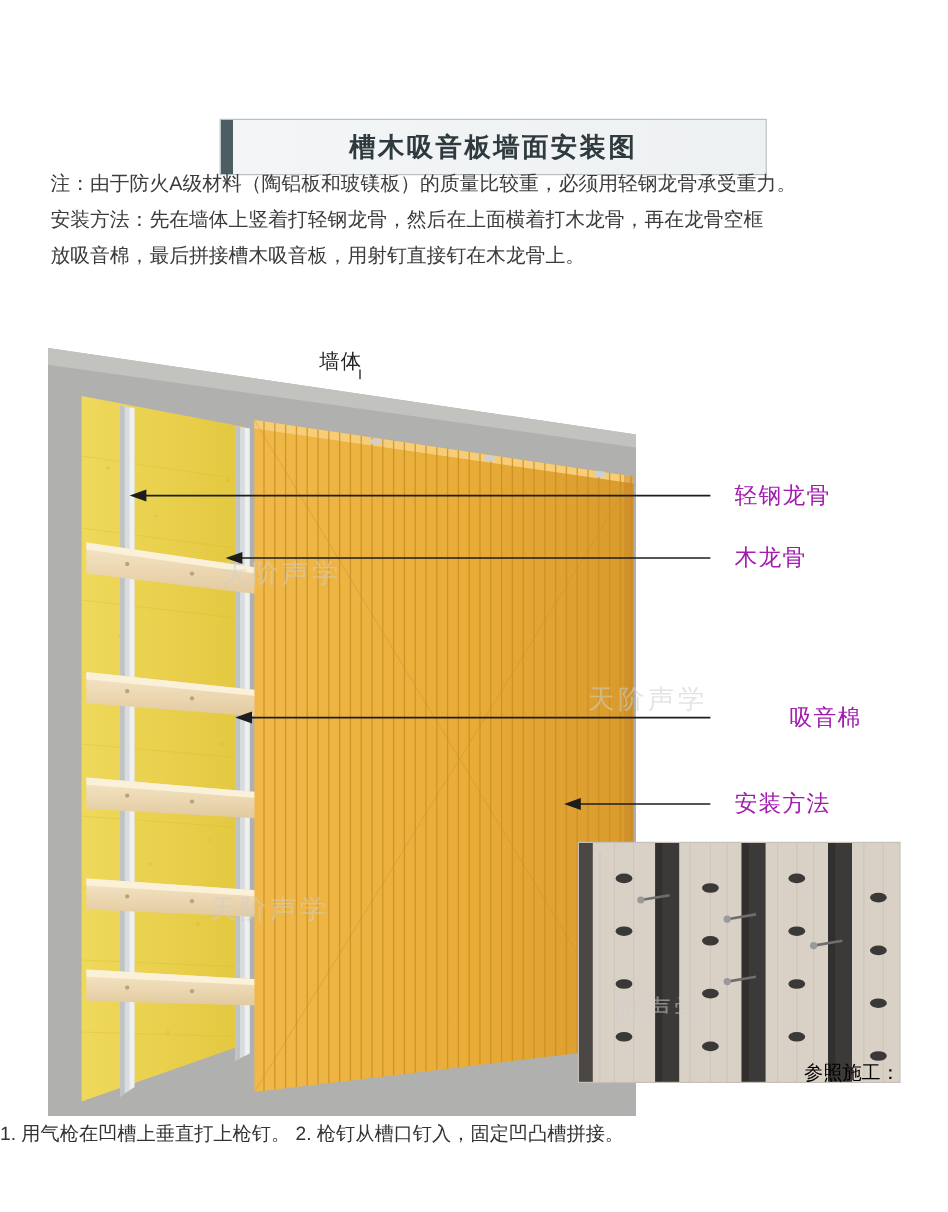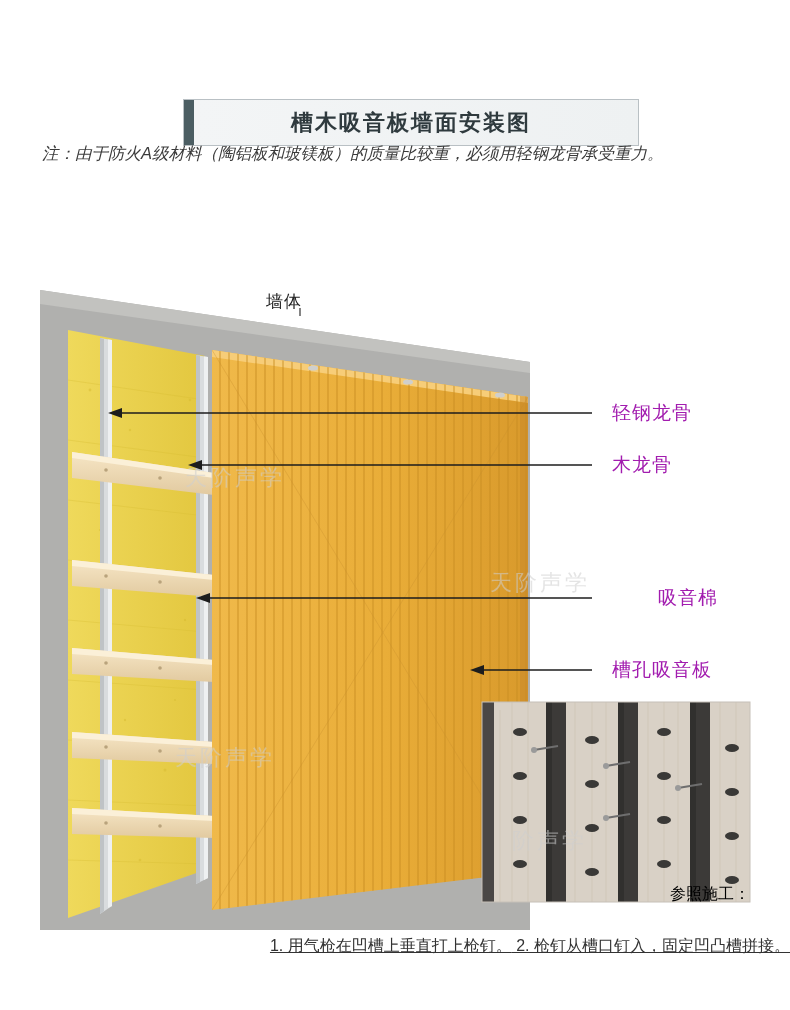--- a/index.html
+++ b/index.html
@@ -40,21 +40,20 @@
 
   
   #note-block {
     position: absolute;
     left: 42px;
     top: 138px;
     width: 710px;
     font-size: 16.5px;
     line-height: 30px;
     color: #3b3b3b;
-    font-style: italic;
   }
   #note-block .line { white-space: nowrap; }
 
   
   #diagram {
     position: absolute;
     left: 0;
     top: 270px;
     width: 790px;
     height: 660px;
@@ -78,25 +77,24 @@
     color: #222;
     letter-spacing: 1px;
   }
 
   
   #caption {
     position: absolute;
     left: 0;
     top: 932px;
     width: 790px;
-    text-align: right;
+    text-align: left;
     font-size: 16px;
     line-height: 28px;
     color: #333;
-    text-decoration: underline;
   }
   #caption-ref {
     position: absolute;
     right: 40px;
     top: 884px;
     font-size: 16px;
     color: #000000;
   }
 
   
@@ -110,20 +108,22 @@
 </style>
 </head>
 <body>
 
 <div id="title-banner">
   <span id="title-text">槽木吸音板墙面安装图</span>
 </div>
 
 <div id="note-block">
   <div class="line">注：由于防火A级材料（陶铝板和玻镁板）的质量比较重，必须用轻钢龙骨承受重力。</div>
+  <div class="line">安装方法：先在墙体上竖着打轻钢龙骨，然后在上面横着打木龙骨，再在龙骨空框</div>
+  <div class="line">放吸音棉，最后拼接槽木吸音板，用射钉直接钉在木龙骨上。</div>
 </div>
 
 <div id="diagram">
   <svg width="790" height="660" viewBox="0 0 790 660" xmlns="http://www.w3.org/2000/svg">
     <defs>
       <linearGradient id="panelGrad" x1="0" y1="0" x2="1" y2="0">
         <stop offset="0%" stop-color="#f0b94a"></stop>
         <stop offset="55%" stop-color="#e9ad38"></stop>
         <stop offset="100%" stop-color="#d99a2c"></stop>
       </linearGradient>
@@ -386,18 +386,18 @@
       <line x1="300" y1="38" x2="300" y2="46" stroke="#333" stroke-width="1.2"></line>
     </g>
   </svg>
 </div>
 
 <div id="label-wall">墙体</div>
 
 <div class="callout-label" style="left:612px; top:400px;">轻钢龙骨</div>
 <div class="callout-label" style="left:612px; top:452px;">木龙骨</div>
 <div class="callout-label" style="left:612px; top:585px;padding-left:46px;">吸音棉</div>
-<div class="callout-label" style="left:612px; top:657px;">槽孔吸音板</div>
+<div class="callout-label" style="left:612px; top:657px;">安装方法</div>
 
 <div id="caption-ref">参照施工：</div>
 <div id="caption">
   <span>1. 用气枪在凹槽上垂直打上枪钉。</span><span> 2. 枪钉从槽口钉入，固定凹凸槽拼接。</span>
 </div>
 
 </body></html>

